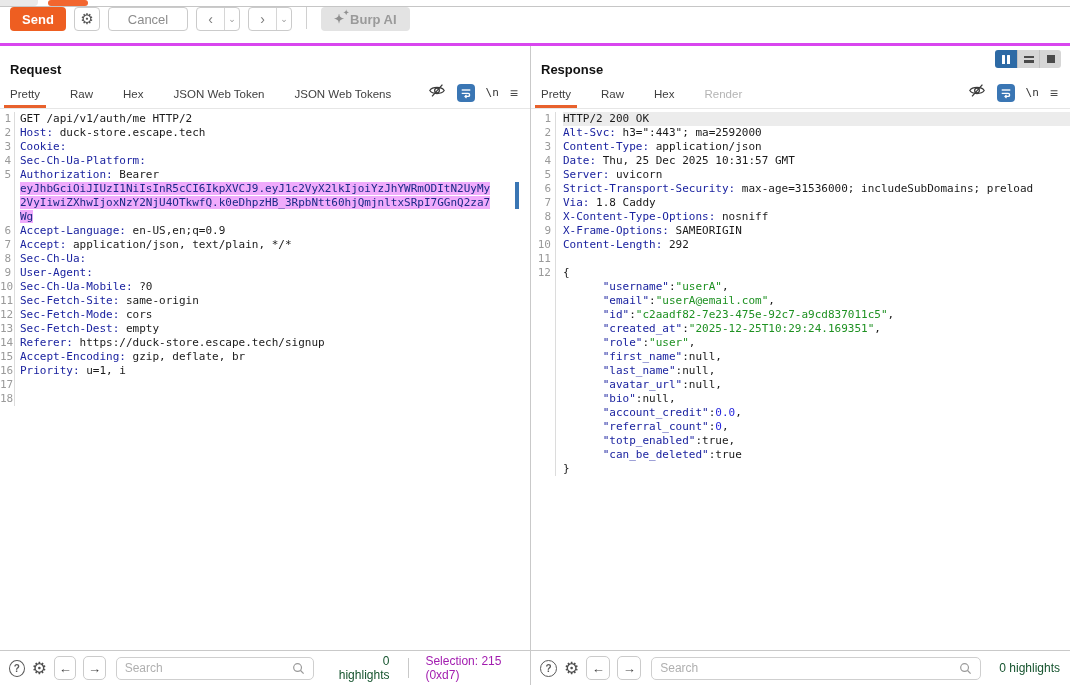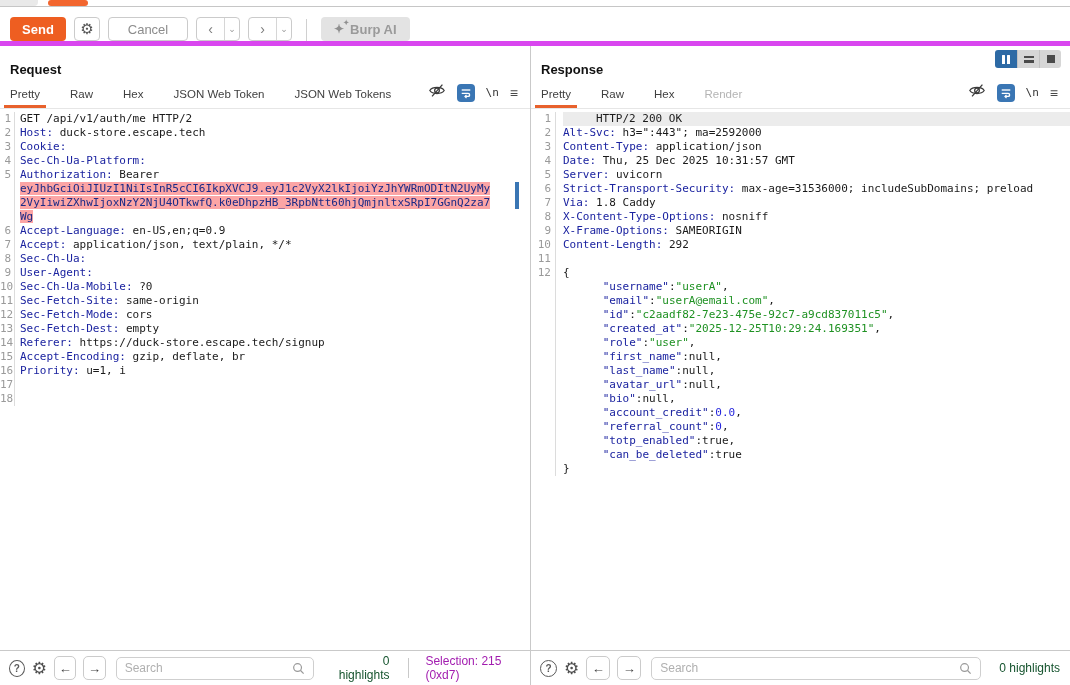--- a/index.html
+++ b/index.html
@@ -7,22 +7,22 @@
               font-family:"Liberation Sans", sans-serif; }
 
   
   #tabstrip { position:absolute; top:0; left:0; width:1070px; height:7px; }
   #tabstrip .tab-gray   { position:absolute; left:0;  top:0; width:38px; height:6px; background:#e9e9e9; border-radius:0 0 4px 0; }
   #tabstrip .tab-orange { position:absolute; left:48px; top:0; width:40px; height:6px; background:#f2662f; border-radius:3px; }
   #tabstrip .strip-line { position:absolute; left:0; top:6px; width:1070px; height:1px; background:#c6c6c6; }
 
   
   #toolbar { position:absolute; top:7px; left:0; width:1070px; height:39px;
-             display:flex; align-items:flex-end; padding-left:10px; gap:8px;
-             border-bottom:5px solid #d946ef; background:#fff; }
+             display:flex; align-items:flex-start; padding-left:10px; gap:8px;
+             border-bottom:3px solid #d946ef; background:#fff; }
   .btn { height:24px; border:1px solid #cbcbcb; border-radius:4px; background:#fff;
          display:flex; align-items:center; justify-content:center; font-size:13px; color:#8c8c8c; }
   #send-btn { width:56px; background:#ee5e21; border:none; color:#fff; font-weight:bold; }
   #gear-btn { width:26px; font-size:15px; color:#555; }
   #cancel-btn { width:80px; }
   .split { display:flex; height:24px; border:1px solid #cbcbcb; border-radius:4px; overflow:hidden; background:#fff; }
   .split .main { width:27px; display:flex; align-items:center; justify-content:center; font-size:14px; color:#7c7c7c; }
   .split .drop { width:15px; display:flex; align-items:center; justify-content:center; font-size:9px; color:#9a9a9a; border-left:1px solid #d6d6d6; }
   .vdiv { width:1px; height:22px; background:#d0d0d0; margin:0 6px; }
   #burpai-btn { height:24px; padding:0 13px; background:#e3e3e3; border:none; border-radius:4px;
@@ -61,27 +61,27 @@
 
   
   .editor { position:relative; margin-top:0; padding-top:3px;
             font-family:"DejaVu Sans Mono", monospace; font-size:11px; line-height:14px;
             height:503px; overflow:hidden; background:#fff; }
   .code-line { display:flex; height:14px; }
   .ln { flex:0 0 auto; width:15px; text-align:right; color:#9a9a9a; padding-right:3px;
         border-right:1px solid #dcdcdc; margin-right:5px; }
   #response-panel .ln { width:25px; padding-right:4px; margin-right:7px; }
   .code { flex:1; white-space:pre; color:#1a1a1a; }
-  .code-line.hl .code { background:#ececec;padding-left:33px; }
+  .code-line.hl .code { background:#ececec; }
   .tok-p { color:#1a1a1a; }
   .tok-h { color:#1b23a0; }
   .tok-k { color:#1b23a0; }
   .tok-s { color:#1e9122; }
   .tok-num { color:#2525dc; }
-  .tok-sel { color:#1b2a86; background:#fca5a5; }
+  .tok-sel { color:#1b2a86; background:#f0abfc; }
   #req-sel-marker { position:absolute; right:11px; top:73px; width:4px; height:27px; background:#3a76b4; }
 
   
   .bottom-bar { position:absolute; left:0; right:0; bottom:0; height:35px;
                 border-top:1px solid #c9c9c9; display:flex; align-items:center;
                 padding-left:9px; gap:7px; background:#fff; }
   .help-circle { width:17px; height:17px; border:1.4px solid #5a5a5a; border-radius:50%;
                  display:flex; align-items:center; justify-content:center; font-size:10px; color:#5a5a5a; font-weight:bold; }
   .gear-plain { font-size:17px; color:#4f4f4f; line-height:1; }
   .arrow-btn { width:24px; height:24px; border:1px solid #cbcbcb; border-radius:5px; background:#fff;

